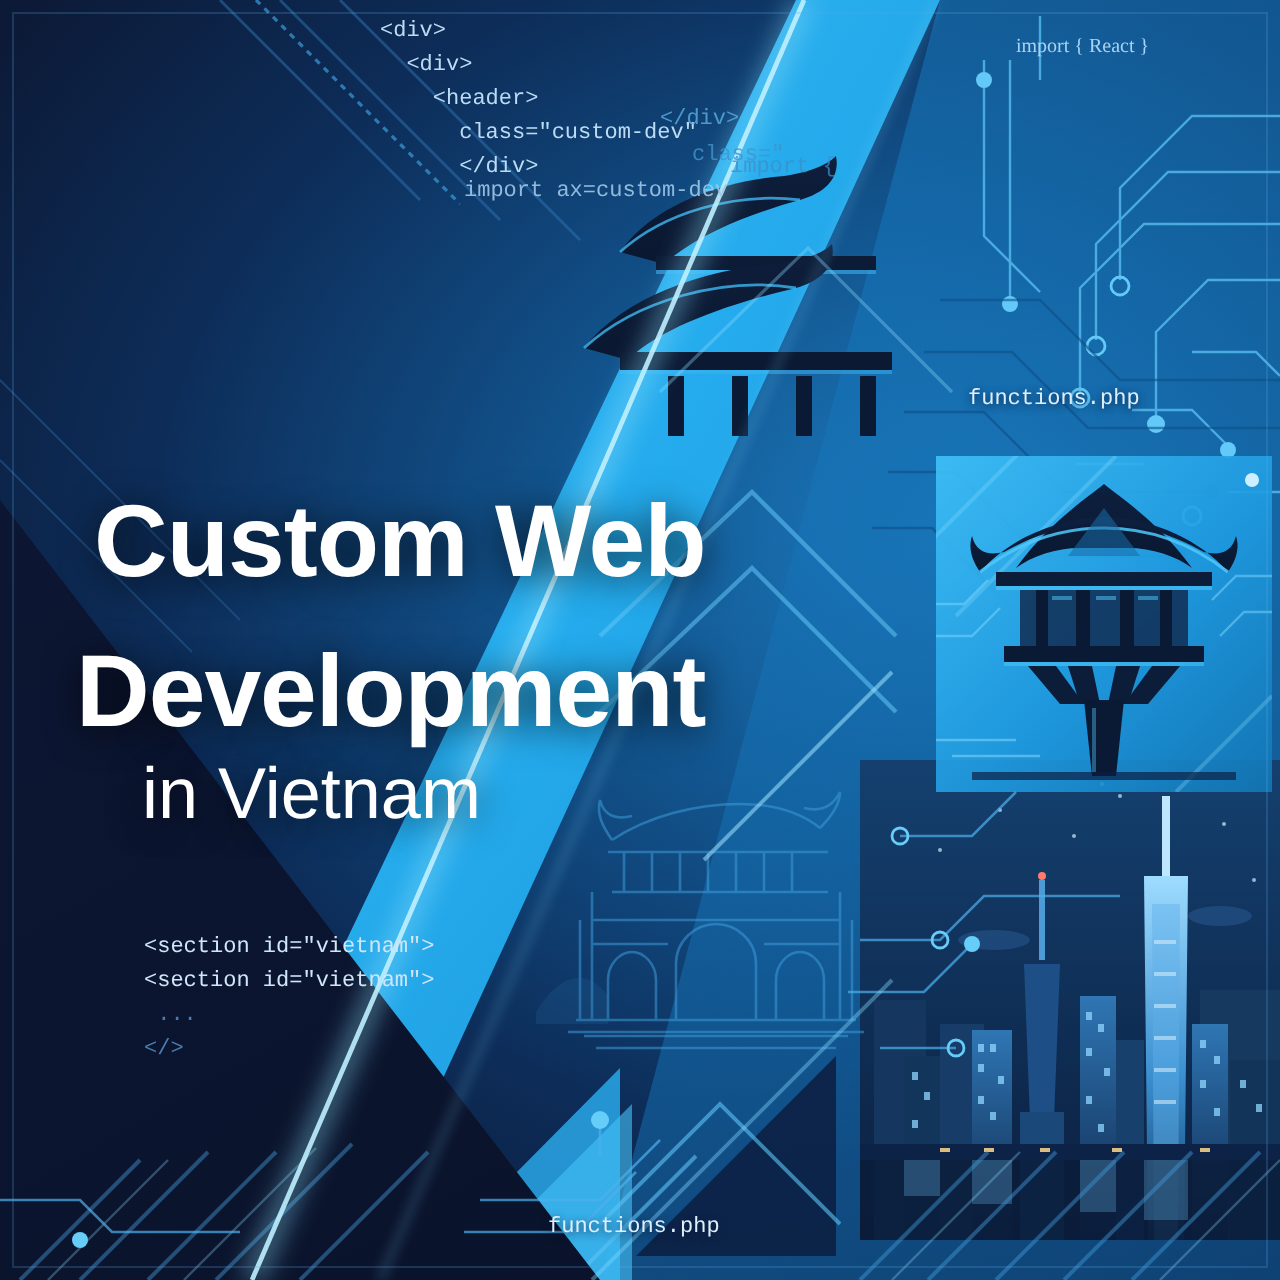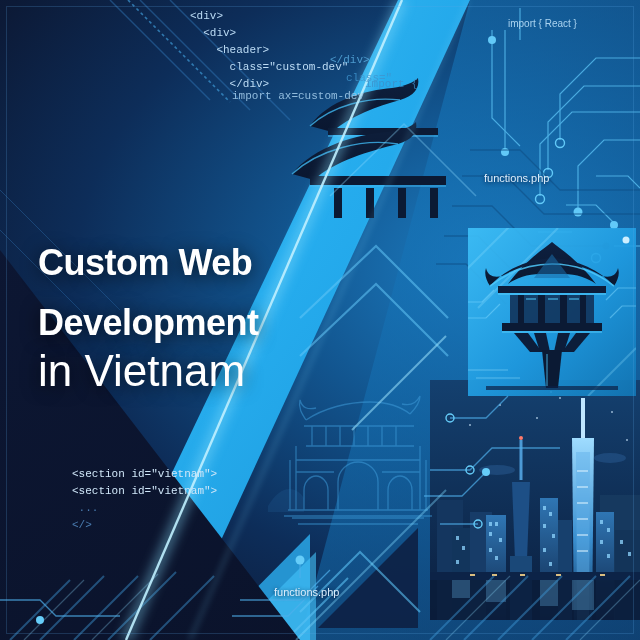--- a/index.html
+++ b/index.html
@@ -54,51 +54,52 @@
     pointer-events:none;
   }
 
   
   .headline {
     position:absolute; left:38px; top:245px; z-index:40;
     color:#ffffff; line-height:1.0;
     text-shadow:0 2px 18px rgba(0,0,0,.75);
   }
   .hl-1, .hl-2 {
-    font-size:36px; font-weight:700; letter-spacing:-0.5px;
-    display:block; white-space:nowrap;
+    font-size:51px; font-weight:700; letter-spacing:-0.5px;
+    display:block; white-space:nowrap;text-align:right;
   }
   .hl-2 { margin-top:24px; }
   .hl-3 {
-    font-size:44px; font-weight:300; letter-spacing:0px;
-    display:block; margin-top:8px; white-space:nowrap;
+    font-size:36px; font-weight:300; letter-spacing:0px;
+    display:block; margin-top:8px; white-space:nowrap;margin-left:33px;
   }
 
   
   .code {
     position:absolute; z-index:35;
     font-family:"Liberation Mono", monospace;
     font-size:11px; line-height:1.55; white-space:pre;
   }
   .code-top  { left:190px; top:8px;  color:#bcdcf5; }
   .code-bottom { left:72px; top:466px; color:#cfe6f8; }
   .code-bottom .faint { color:#4a7cb0; }
 
   .code-import {
     position:absolute; left:508px; top:18px; z-index:35;
-    font-family:Liberation Sans, sans-serif;
+    font-family:Liberation Serif, serif;
     font-size:10px; color:#a9d3f0; white-space:nowrap;
   }
 
   
   .filelabel {
     position:absolute; z-index:36;
-    font-family:Liberation Sans, sans-serif;
+    font-family:Liberation Mono, monospace;
     font-size:11px; color:#ddeefc; white-space:nowrap;
     text-shadow:0 1px 4px rgba(0,20,50,.8);
+    margin-top:22px;
   }
   .fl-1 { left:484px; top:172px; }
   .fl-2 { left:274px; top:586px; }
 
   
   .layer { position:absolute; inset:0; }
   svg.layer { pointer-events:none; }
 
   
   .mon { position:absolute; }

